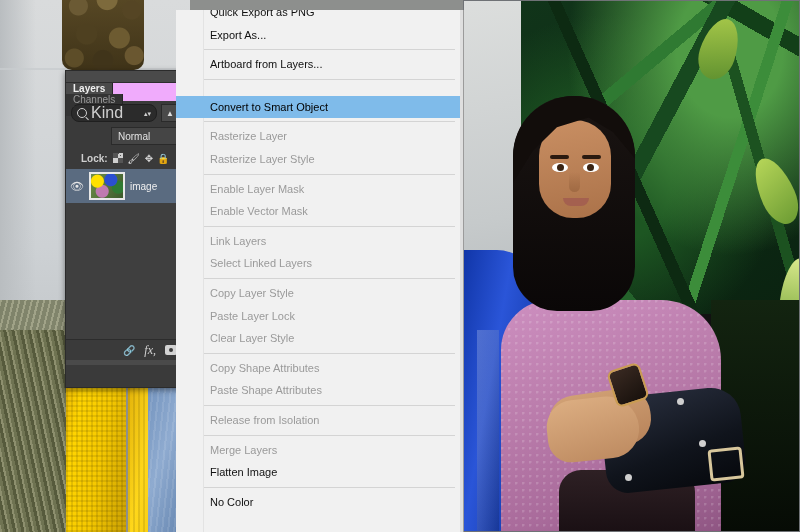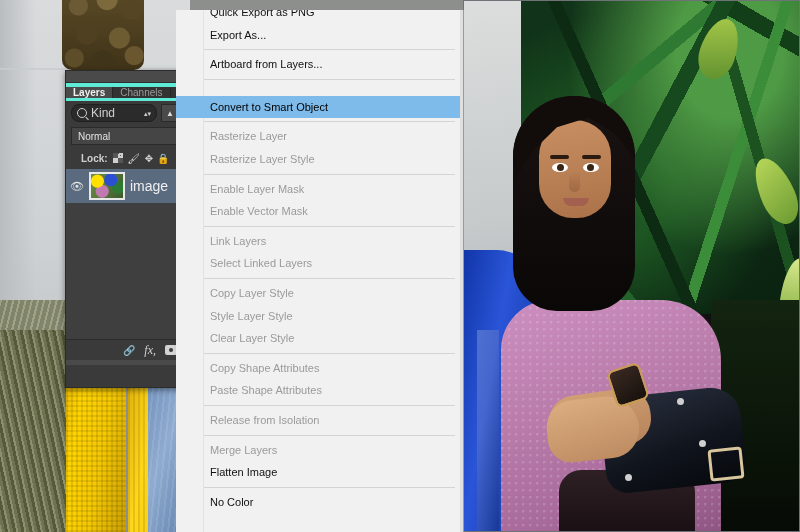--- a/index.html
+++ b/index.html
@@ -134,55 +134,55 @@
   .stud3{position:absolute;left:162px;top:474px;width:7px;height:7px;border-radius:50%;background:#cfcfcf;}
   .legs{position:absolute;left:96px;top:470px;width:136px;height:62px;
         background:linear-gradient(180deg,#2e2024,#1a1014);border-radius:22px 22px 0 0;}
   .shot-frame{position:absolute;inset:0;border:1px solid #6f7276;pointer-events:none;}
 
   
   .panel{position:absolute;left:65px;top:70px;width:118px;height:316px;
          background:#3a3a3a;border:1px solid #2b2b2b;
          box-shadow:0 2px 6px rgba(0,0,0,.45);font-size:10px;color:#c9c9c9;}
   .panel-grip{height:11px;background:#4a4a4a;border-bottom:1px solid #2e2e2e;}
-  .tabs{display:flex;height:18px;background:#5eead4;align-items:center;}
+  .tabs{display:flex;height:18px;background:#f0abfc;align-items:flex-start;flex-direction:column;}
   .tab{display:flex;align-items:center;padding:0 7px;font-size:10px;color:#9a9a9a;
        background:#333;border-right:1px solid #262626;white-space:nowrap;}
   .tab.active{background:#4a4a4a;color:#f0f0f0;font-weight:bold;}
   .filter-row{height:24px;display:flex;align-items:center;gap:4px;padding:0 5px;background:#3a3a3a;}
   .kind-sel{flex:1;height:16px;display:flex;align-items:center;gap:4px;
             background:#2b2b2b;border:1px solid #1f1f1f;border-radius:8px;padding:0 5px;color:#cfcfcf;}
-  .kind-sel .lbl{font-size:12px;}
+  .kind-sel .lbl{font-size:16px;}
   .mag{width:8px;height:8px;border:1.3px solid #cfcfcf;border-radius:50%;position:relative;flex:0 0 auto;}
   .mag::after{content:"";position:absolute;right:-3px;bottom:-2px;width:4px;height:1.3px;background:#cfcfcf;transform:rotate(45deg);}
   .spin{margin-left:auto;font-size:7px;line-height:7px;color:#cfcfcf;text-align:center;}
   .fbtn{width:16px;height:16px;background:#4a4a4a;border:1px solid #2a2a2a;
         display:flex;align-items:center;justify-content:center;color:#ddd;font-size:8px;}
-  .blend-row{height:22px;display:flex;align-items:center;padding:0 5px;background:#3a3a3a;}
+  .blend-row{height:22px;display:flex;align-items:center;padding:0 5px;background:#3a3a3a;margin-left:40px;}
   .blend-sel{flex:1;height:16px;background:#454545;border:1px solid #2a2a2a;
              display:flex;align-items:center;padding:0 6px;color:#e2e2e2;font-size:10px;}
   .lock-row{height:22px;display:flex;align-items:center;gap:5px;padding:0 15px;background:#3a3a3a;color:#cfcfcf;}
   .lock-row .lk{font-size:10px;font-weight:bold;}
   .ic{width:12px;height:12px;display:flex;align-items:center;justify-content:center;color:#d8d8d8;font-size:10px;}
   .checker{width:10px;height:10px;
       background:
         linear-gradient(45deg,#cfcfcf 25%,transparent 25% 75%,#cfcfcf 75%),
         linear-gradient(45deg,#cfcfcf 25%,transparent 25% 75%,#cfcfcf 75%) 5px 5px,#555;
       background-size:10px 10px;}
   .layer-list{height:170px;background:#3f3f3f;overflow:hidden;}
   .layer-row{display:flex;align-items:center;height:34px;background:#5a6b80;gap:5px;padding:0 4px;}
   .eye{width:14px;flex:0 0 14px;display:flex;align-items:center;justify-content:center;color:#e6e6e6;font-size:11px;}
   .thumb{width:32px;height:24px;flex:0 0 32px;border:2px solid #e8e8e8;
       background:
         radial-gradient(circle at 20% 30%,#ffe000 0 6px,transparent 7px),
         radial-gradient(circle at 62% 24%,#2b4fd0 0 6px,transparent 7px),
         radial-gradient(circle at 85% 55%,#2f7a32 0 6px,transparent 7px),
         radial-gradient(circle at 35% 72%,#c07ab0 0 6px,transparent 7px),
         linear-gradient(120deg,#6f8f4a,#3b5a2a);}
-  .lname{font-size:14px;color:#efefef;}
+  .lname{font-size:10px;color:#efefef;}
   .panel-foot{height:20px;background:#3a3a3a;border-top:1px solid #2c2c2c;
               display:flex;align-items:center;justify-content:flex-end;gap:9px;padding:0 7px;color:#d3d3d3;}
   .foot-ic{font-size:10px;display:flex;align-items:center;}
   .panel-bottomgrip{height:5px;background:#4a4a4a;}
 
   
   .ctxmenu{position:absolute;left:176px;top:10px;width:287px;height:532px;
            background:#f1f1f1;border-right:1px solid #9b9b9b;
            font-size:11px;color:#111;overflow:hidden;}
   .ctx-inner{position:absolute;left:0;top:-9px;width:287px;}
@@ -319,21 +319,21 @@
         <div class="mi disabled">Rasterize Layer</div>
         <div class="mi disabled">Rasterize Layer Style</div>
         <div class="sep"></div>
         <div class="mi disabled">Enable Layer Mask</div>
         <div class="mi disabled">Enable Vector Mask</div>
         <div class="sep"></div>
         <div class="mi disabled">Link Layers</div>
         <div class="mi disabled">Select Linked Layers</div>
         <div class="sep"></div>
         <div class="mi disabled">Copy Layer Style</div>
-        <div class="mi disabled">Style Layer Style</div>
+        <div class="mi disabled">Paste Layer Lock</div>
         <div class="mi disabled">Clear Layer Style</div>
         <div class="sep"></div>
         <div class="mi disabled">Copy Shape Attributes</div>
         <div class="mi disabled">Paste Shape Attributes</div>
         <div class="sep"></div>
         <div class="mi disabled">Release from Isolation</div>
         <div class="sep"></div>
         <div class="mi disabled">Merge Layers</div>
         <div class="mi bold">Flatten Image</div>
         <div class="sep"></div>

